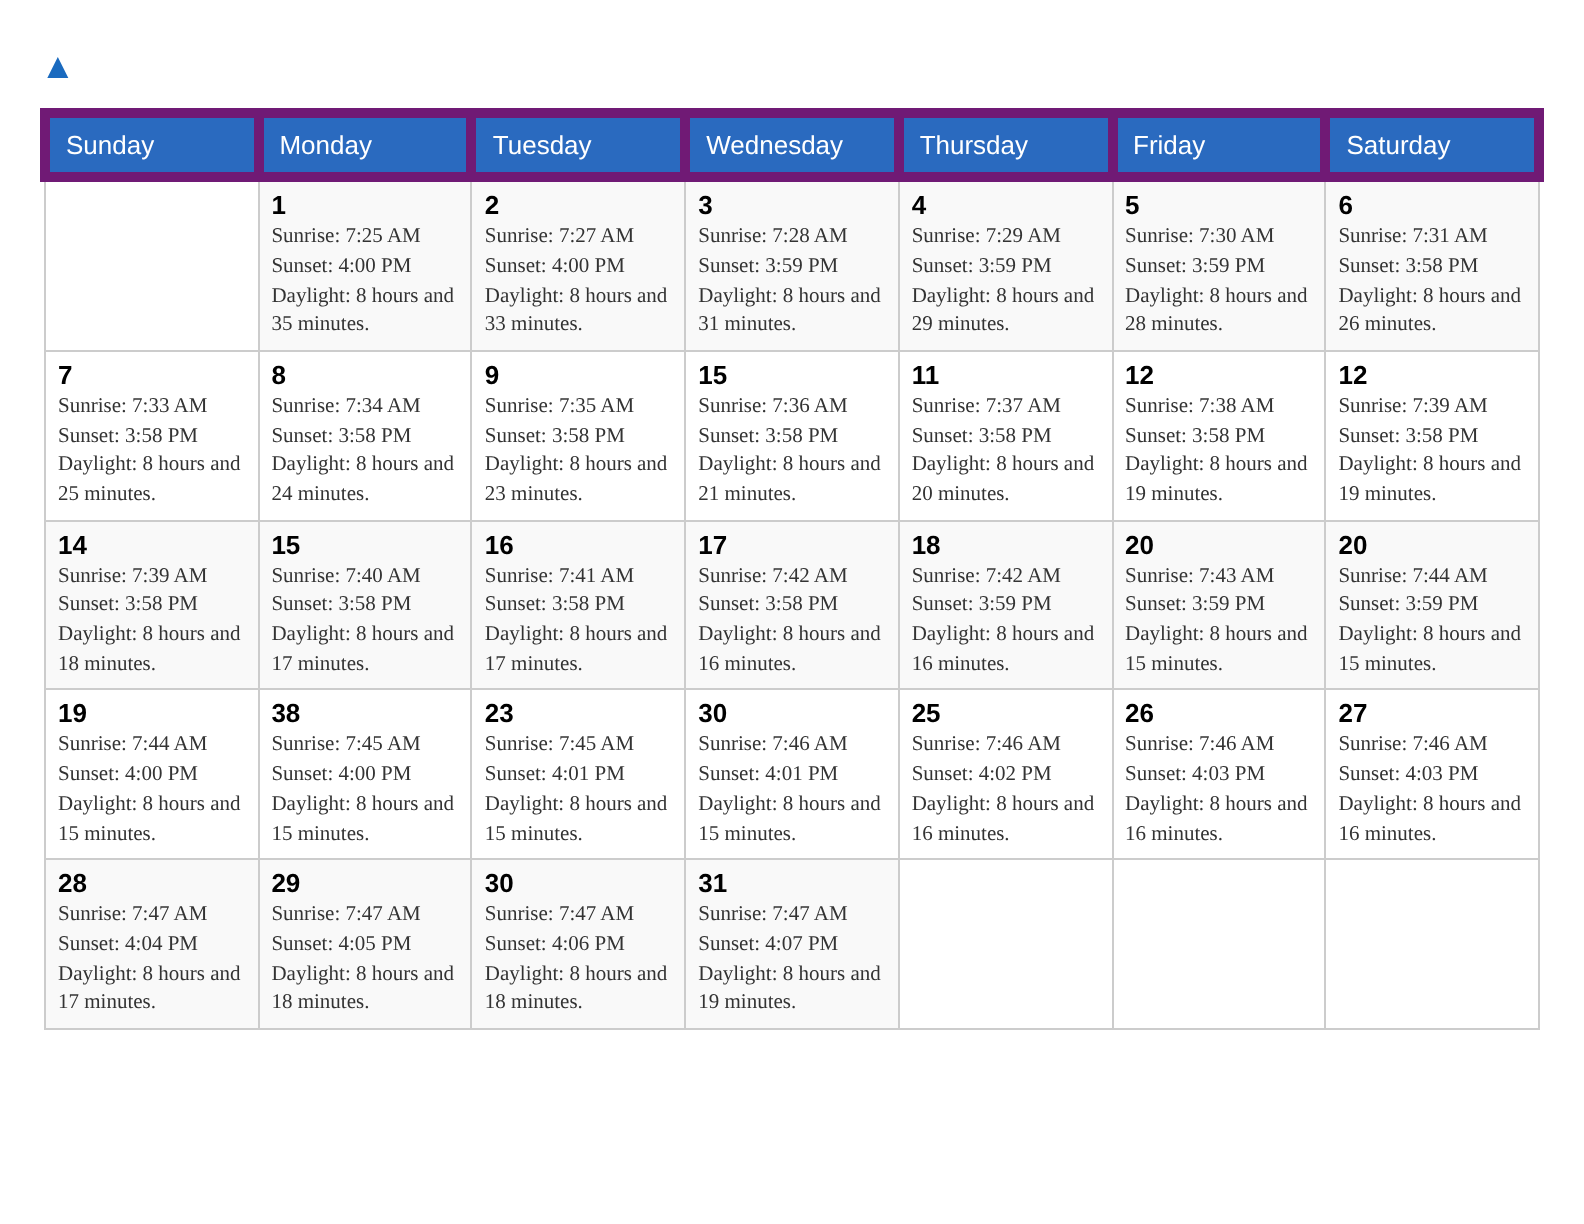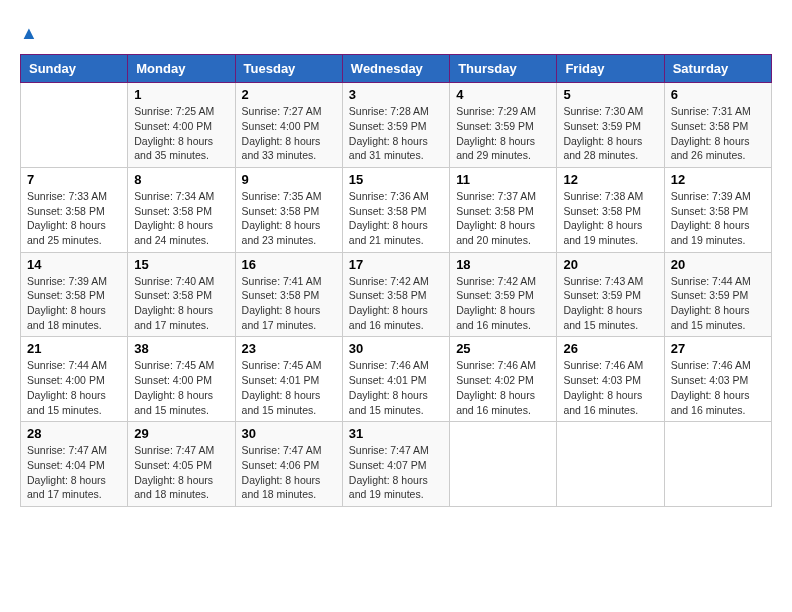--- a/index.html
+++ b/index.html
@@ -43,41 +43,42 @@
       width: 100%;
       border-collapse: collapse;
       font-size: 11px;
     }
     thead tr th {
       background-color: #2a6abf;
       color: #fff;
       text-align: left;
       padding: 6px 8px;
       font-size: 13px;
-      font-weight: bold;
-      border: 1px solid #701a75;
+      font-weight: normal;
+      border: 5px solid #701a75;
     }
     tbody tr td {
       border: 1px solid #ccc;
       vertical-align: top;
       padding: 4px 6px;
       min-height: 80px;
       height: 80px;
       width: 14.28%;
     }
     .day-number {
       font-weight: bold;
       font-size: 13px;
       display: block;
       margin-bottom: 2px;
     }
     .day-info {
       font-size: 10.5px;
       color: #333;
       line-height: 1.4;
+      font-family: Liberation Serif, serif;
     }
     tbody tr:nth-child(odd) td {
       background-color: #f9f9f9;
     }
     tbody tr:nth-child(even) td {
       background-color: #fff;
     }
     .empty { background-color: #fff !important; }
   </style>
 </head>
@@ -193,21 +194,21 @@
           <span class="day-number">20</span>
           <div class="day-info">Sunrise: 7:43 AM<br>Sunset: 3:59 PM<br>Daylight: 8 hours and 15 minutes.</div>
         </td>
         <td>
           <span class="day-number">20</span>
           <div class="day-info">Sunrise: 7:44 AM<br>Sunset: 3:59 PM<br>Daylight: 8 hours and 15 minutes.</div>
         </td>
       </tr>
       <tr>
         <td>
-          <span class="day-number">21</span>
+          <span class="day-number">19</span>
           <div class="day-info">Sunrise: 7:44 AM<br>Sunset: 4:00 PM<br>Daylight: 8 hours and 15 minutes.</div>
         </td>
         <td>
           <span class="day-number">38</span>
           <div class="day-info">Sunrise: 7:45 AM<br>Sunset: 4:00 PM<br>Daylight: 8 hours and 15 minutes.</div>
         </td>
         <td>
           <span class="day-number">23</span>
           <div class="day-info">Sunrise: 7:45 AM<br>Sunset: 4:01 PM<br>Daylight: 8 hours and 15 minutes.</div>
         </td>

